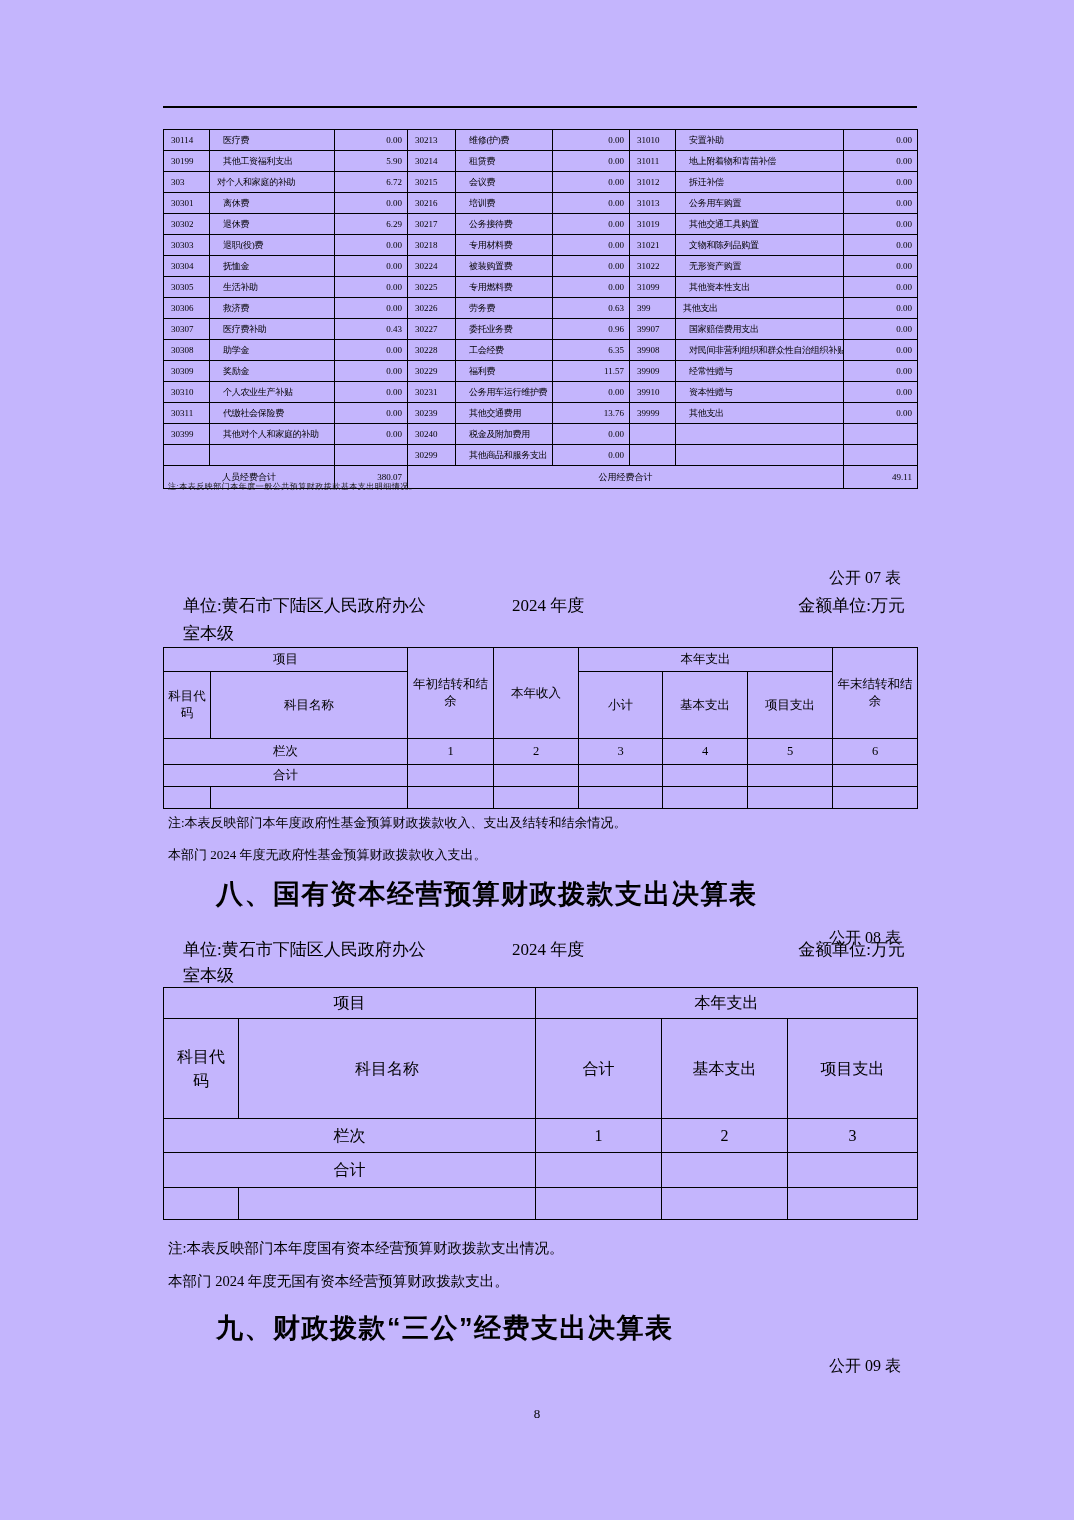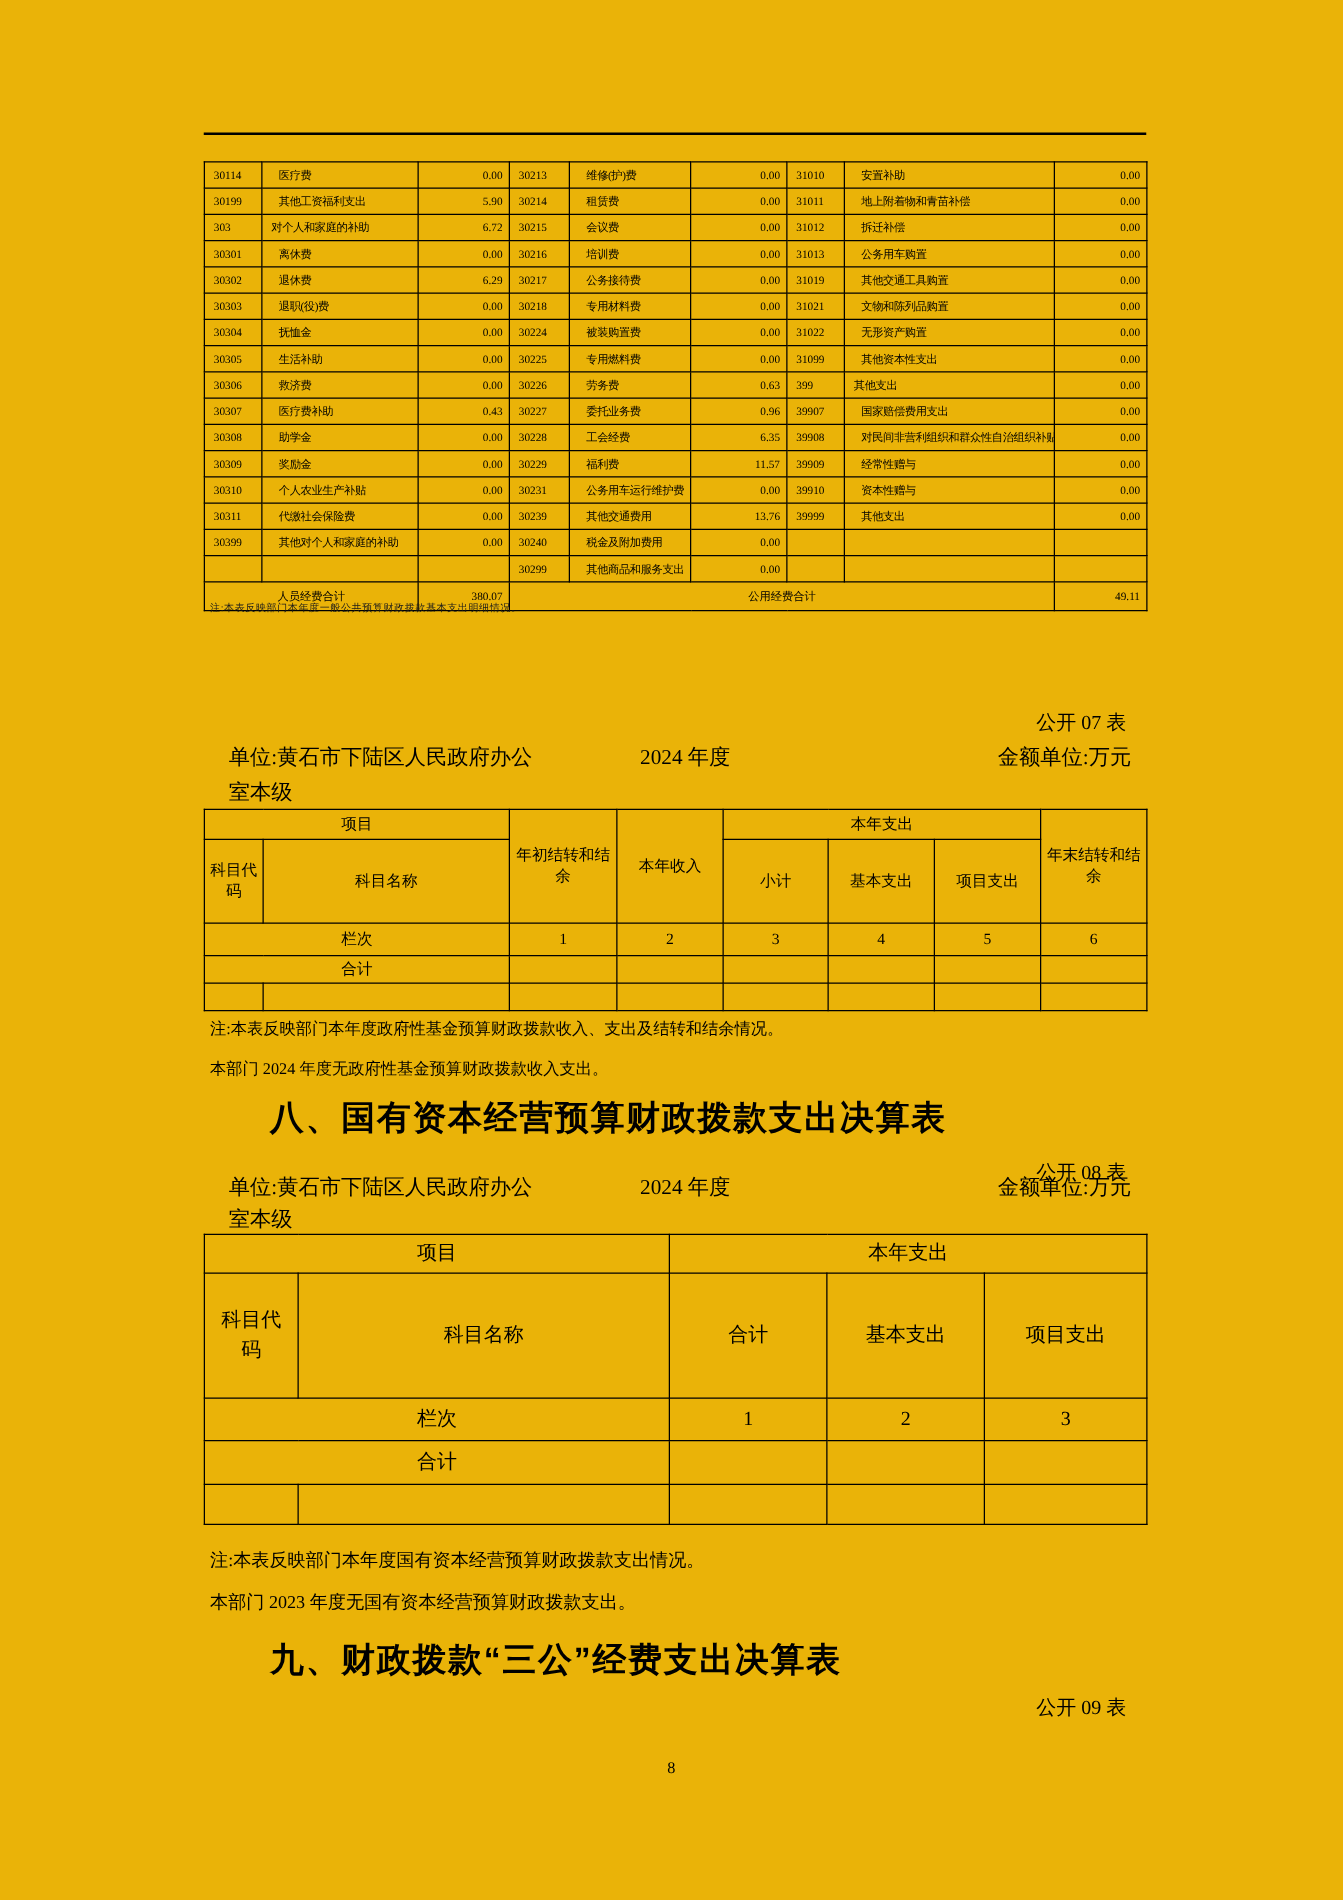--- a/index.html
+++ b/index.html
@@ -1,18 +1,18 @@
 <!DOCTYPE html>
 <html><head>
 <meta charset="utf-8">
 <style>
   html,body { margin:0; padding:0; background:#888; }
   .page {
     position:relative; width:1074px; height:1520px; margin:0 auto;
-    background:#eab308; color:#000;
+    background:#c4b5fd; color:#000;
     font-family:"Liberation Serif","DejaVu Serif",serif;
     overflow:hidden;
   }
   .abs { position:absolute; }
 
   
   .cont-line { left:163px; top:106px; width:754px; border-top:2px solid #000; height:0; }
 
   
   table { border-collapse:collapse; table-layout:fixed; }
@@ -375,19 +375,19 @@
         <td></td>
           <td></td>
           <td></td>
         <td></td>
           <td></td>
       </tr>
     </tbody>
   </table>
 
   <div class="abs note-lg" style="left:168px; top:1239px;">注:本表反映部门本年度国有资本经营预算财政拨款支出情况。</div>
-  <div class="abs note-lg" style="left:168px; top:1272px;">本部门 2023 年度无国有资本经营预算财政拨款支出。</div>
+  <div class="abs note-lg" style="left:168px; top:1272px;">本部门 2024 年度无国有资本经营预算财政拨款支出。</div>
 
   <div class="abs sec-title" style="left:216px; top:1310px;">九、财政拨款“三公”经费支出决算表</div>
   <div class="abs tbl-label" style="right:173px; top:1356px;margin-left:24px;">公开 09 表</div>
 
   <div class="abs pagenum">8</div>
 </div>
 
 </body></html>

